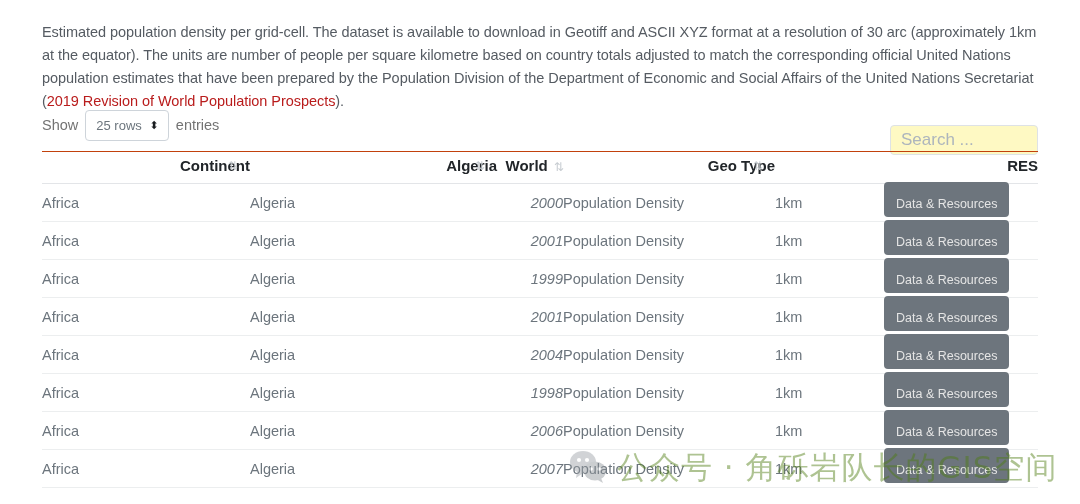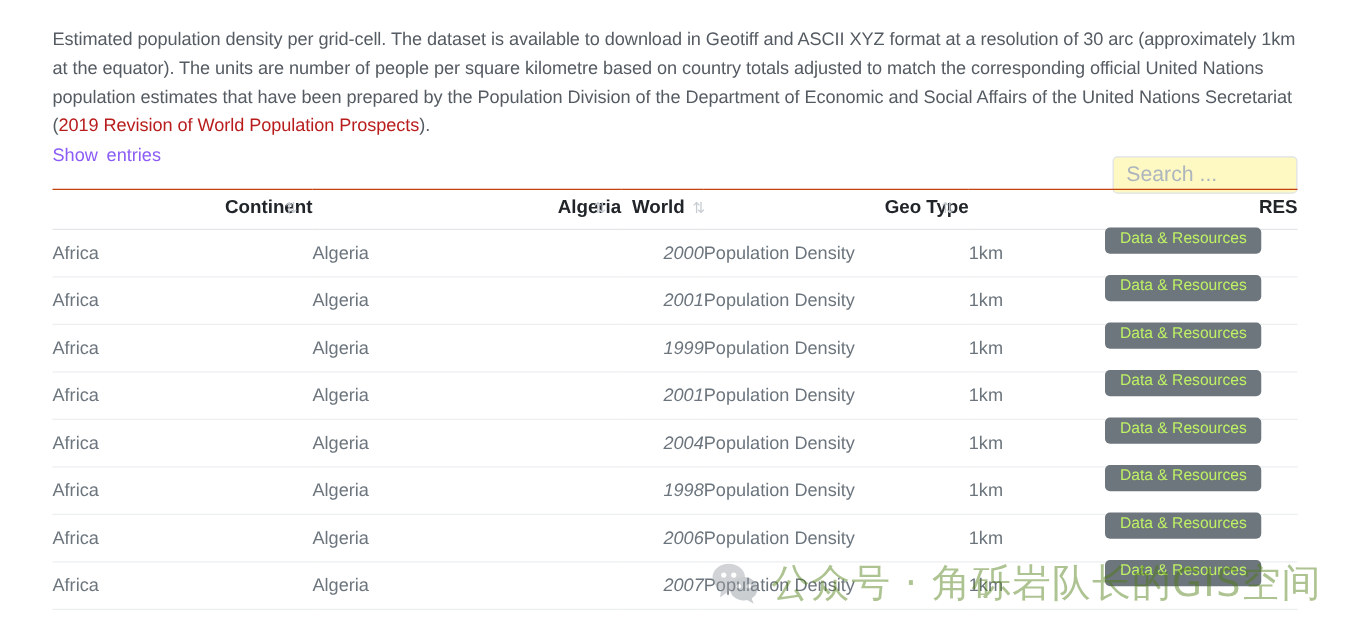--- a/index.html
+++ b/index.html
@@ -41,21 +41,21 @@
   .show-group {
     position: absolute;
     left: 0; top: 0;
     display: flex;
     align-items: center;
     gap: 7px;
     height: 34px;
   }
   .show-label, .entries-label {
     font-size: 14.5px;
-    color: #8b5cf6;
+    color: #737373;
   }
   .len-select {
     position: relative;
     display: inline-flex;
     align-items: center;
     height: 31px;
     min-width: 74px;
     padding: 0 26px 0 10px;
     border: 1px solid #ced4da;
     border-radius: 4px;
@@ -141,26 +141,26 @@
     vertical-align: middle;
     white-space: nowrap;
   }
   td.c-year { text-align: right; padding-right: 0; font-style: italic; }
   td.c-geotype { padding-left: 14px; }
   td.c-res { padding-left: 14px; margin-top: 15px; }
 
   .btn-res {
     display: inline-block;
     background: #6d757d;
-    color: #bef264;
+    color: #e5e5e5;
     font-size: 12.5px;
     font-family: "Liberation Sans", sans-serif;
     border: none;
     border-radius: 4px;
-    padding: 2px 12px 7px 12px;
+    padding: 16px 12px 7px 12px;
     line-height: 1;
     cursor: pointer;
     white-space: nowrap;
   }
   .action-holder {
     position: absolute;
     left: 842px;
     margin-top: -13px;
   }
   tbody tr { position: relative; }
@@ -189,20 +189,24 @@
 </head>
 <body>
 
 <div id="page">
 
   <p class="desc"><span>Estimated population density per grid-cell. The dataset is available to download in Geotiff and ASCII XYZ format at a resolution of 30 arc (approximately 1km at the equator). The units are number of people per square kilometre based on country totals adjusted to match the corresponding official United Nations population estimates that have been prepared by the Population Division of the Department of Economic and Social Affairs of the United Nations Secretariat (</span><a href="#">2019 Revision of World Population Prospects</a><span>).</span></p>
 
   <div class="controls">
     <div class="show-group">
       <span class="show-label">Show</span>
+      <div class="len-select">
+        <span>25 rows</span>
+        <span class="caret">⬍</span>
+      </div>
       <span class="entries-label">entries</span>
     </div>
     <input class="search-input" type="text" placeholder="Search ..." style="">
   </div>
 
   <div class="tbl-wrap">
     <table class="dt">
       <thead>
         <tr>
           <th class="th-continent">

